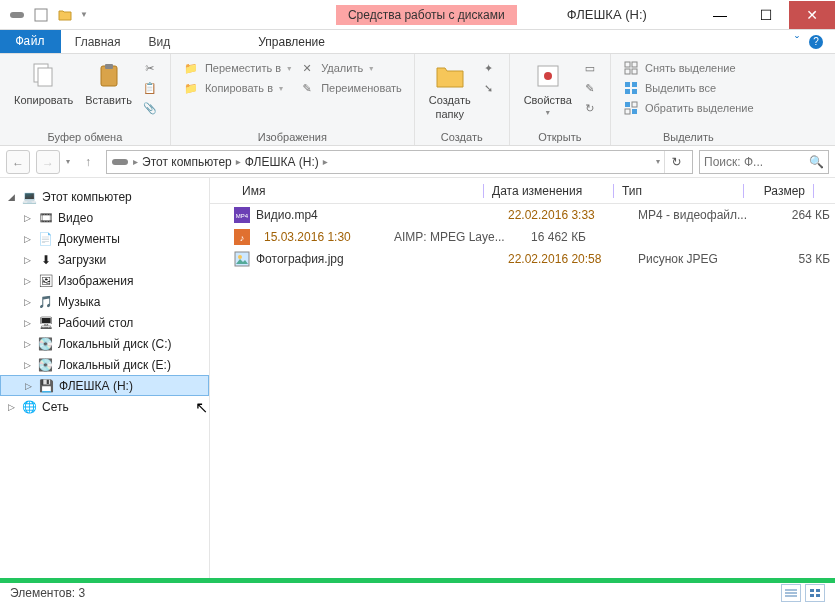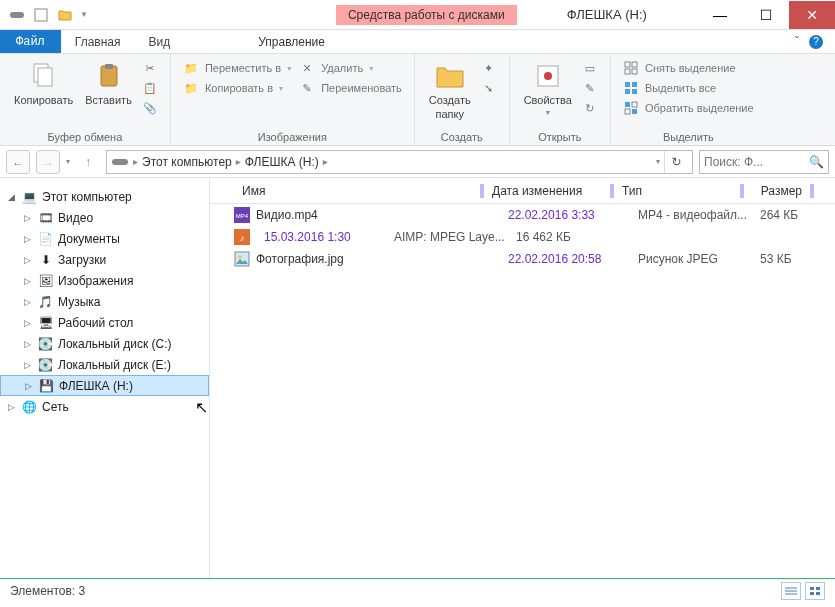--- a/index.html
+++ b/index.html
@@ -49,35 +49,35 @@
 .main { display: flex; height: 400px; }
 .sidebar { width: 210px; border-right: 1px solid #e5e5e5; padding: 8px 0; overflow: hidden; }
 .tree-item { display: flex; align-items: center; gap: 4px; padding: 2px 4px 2px 8px; font-size: 12px; color: #222; height: 21px; }
 .tree-item.level1 { padding-left: 24px; }
 .tree-item.selected { background: #cde8ff; border: 1px solid #7ab7e8; }
 .tree-item .expand { width: 10px; color: #666; font-size: 9px; }
 .tree-item .ico { width: 16px; height: 16px; display: flex; align-items: center; justify-content: center; }
 
 .content { flex: 1; display: flex; flex-direction: column; }
 .col-headers { display: flex; border-bottom: 1px solid #e5e5e5; height: 26px; align-items: center; padding-left: 24px; color: #333; font-size: 12px; }
-.col-headers .col { border-right: 4px solid #c4b5fd; padding: 0 8px; }
+.col-headers .col { border-right: 1px solid #c4b5fd; padding: 0 8px; }
 .col.name { width: 250px; }
 .col.date { width: 130px; }
 .col.type { width: 130px; }
 .col.size { width: 70px; text-align: right; }
 
 .file-row { display: flex; align-items: center; height: 22px; padding-left: 24px; font-size: 12px; color: #333; }
 .file-row .ico { width: 16px; height: 16px; margin-right: 6px; display: flex; align-items: center; justify-content: center; }
 .file-row .name { width: 244px; }
-.file-row .date { width: 130px; color: #6d28d9; padding-left: 8px; }
+.file-row .date { width: 130px; color: #a16207; padding-left: 8px; }
 .file-row .type { width: 130px; color: #555; padding-left: 8px; white-space: nowrap; overflow: hidden; text-overflow: ellipsis; }
-.file-row .size { width: 70px; text-align: left; color: #555; }
-
-
-.statusbar { height: 24px; border-top: 1px solid #22c55e; display: flex; align-items: center; padding: 0 10px; font-size: 12px; color: #444; justify-content: space-between; }
+.file-row .size { width: 70px; text-align: right; color: #555; }
+
+
+.statusbar { height: 24px; border-top: 5px solid #22c55e; display: flex; align-items: center; padding: 0 10px; font-size: 12px; color: #444; justify-content: space-between; }
 .statusbar .view-icons { display: flex; gap: 4px; }
 .statusbar .view-icon { width: 20px; height: 18px; border: 1px solid #b0c8e0; display: flex; align-items: center; justify-content: center; color: #4a80b5; }
 
 .cursor { position: absolute; left: 195px; top: 398px; font-size: 16px; pointer-events: none; }
 
 svg { display: block; }
 </style>
 </head>
 <body>
 

